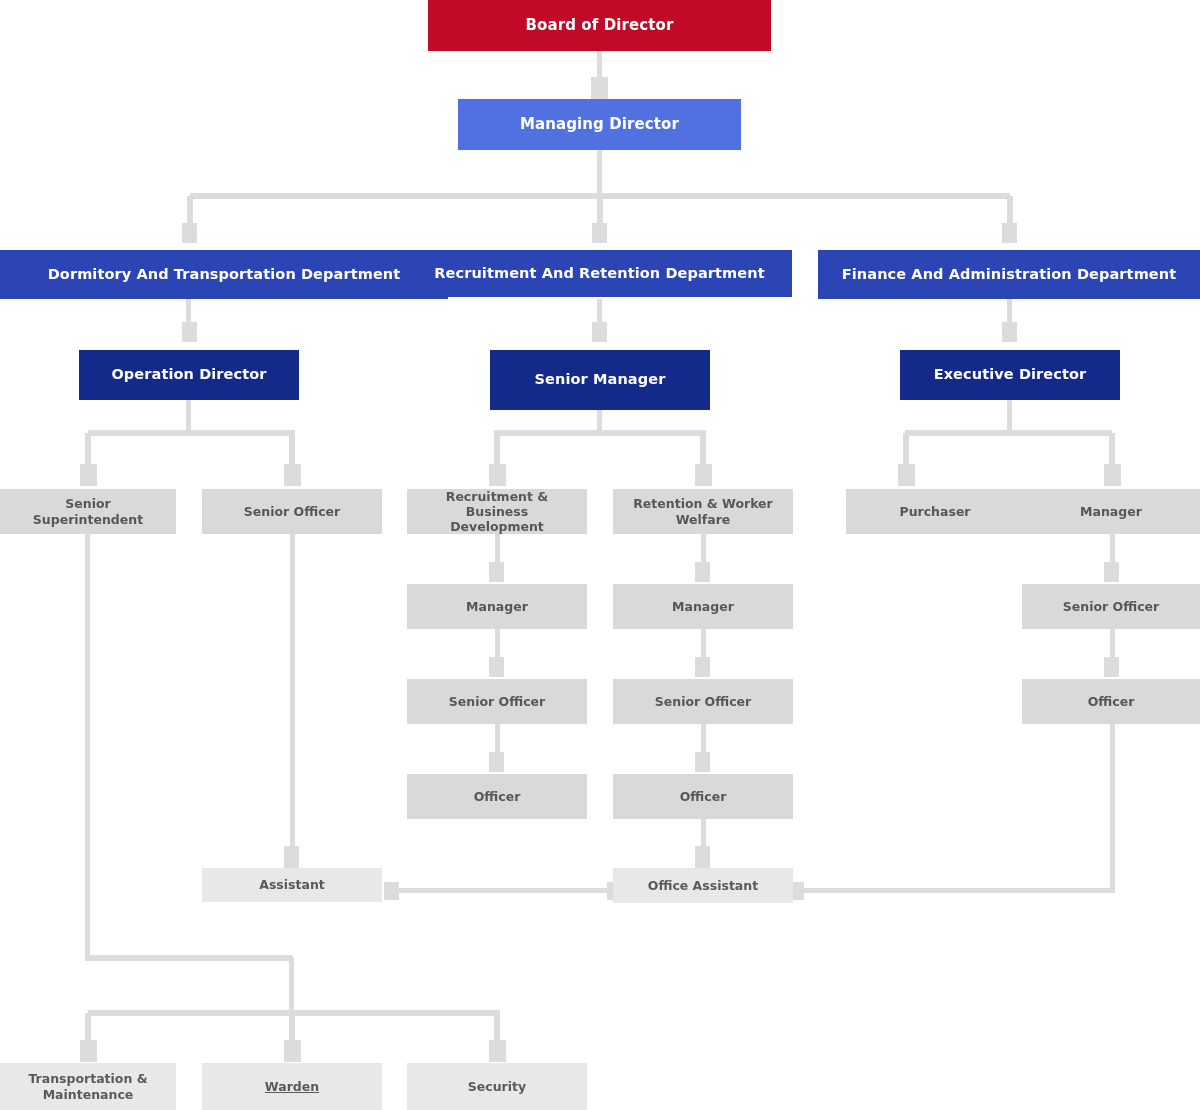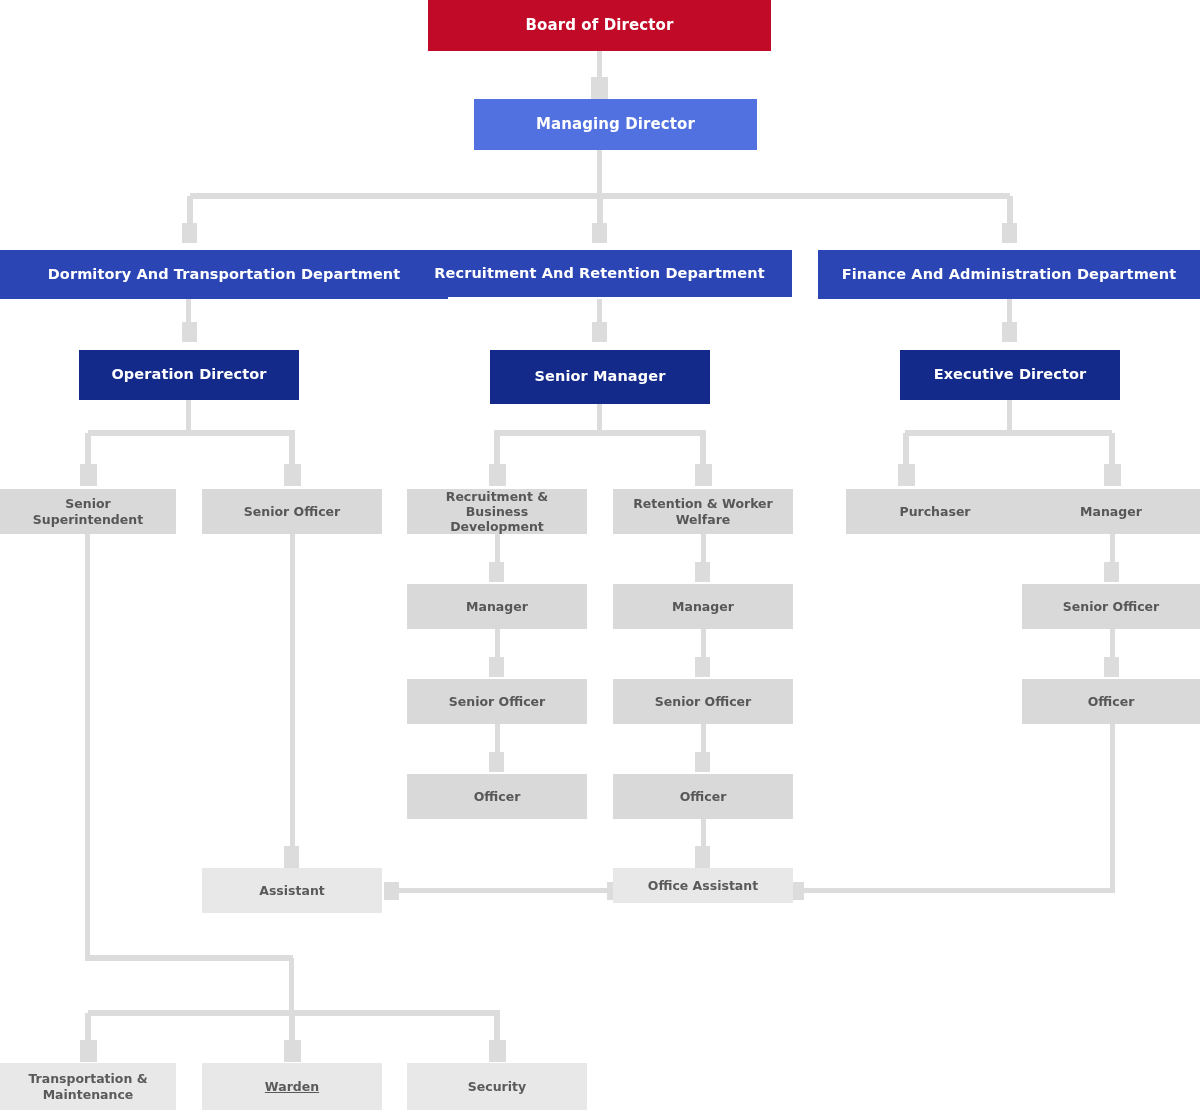--- a/index.html
+++ b/index.html
@@ -161,36 +161,36 @@
       <div style="position: absolute; left: 489px; top: 1040px; width: 17px; height: 22px; background: rgb(220, 220, 220);"></div>
       <div style="position: absolute; left: 384px; top: 882px; width: 15px; height: 18px; background: rgb(220, 220, 220);"></div>
       <div style="position: absolute; left: 607px; top: 882px; width: 15px; height: 18px; background: rgb(220, 220, 220);"></div>
       <div style="position: absolute; left: 789px; top: 882px; width: 15px; height: 18px; background: rgb(220, 220, 220);"></div>
     </div>
 
   <div id="node-layer">
       <div class="node tier-board" style="left: 428px; top: 0px; width: 343px; height: 51px;">
         <span class="node-label">Board of Director</span>
       </div>
-      <div class="node tier-md" style="left: 458px; top: 99px; width: 283px; height: 51px; margin-left: 16px;">
+      <div class="node tier-md" style="left: 458px; top: 99px; width: 283px; height: 51px;">
         <span class="node-label">Managing Director</span>
       </div>
       <div class="node tier-dept" style="left: 0px; top: 250px; width: 448px; height: 49px;">
         <span class="node-label">Dormitory And Transportation Department</span>
       </div>
       <div class="node tier-dept" style="left: 407px; top: 250px; width: 385px; height: 47px;">
         <span class="node-label">Recruitment And Retention Department</span>
       </div>
       <div class="node tier-dept" style="left: 818px; top: 250px; width: 382px; height: 49px;">
         <span class="node-label">Finance And Administration Department</span>
       </div>
       <div class="node tier-director" style="left: 79px; top: 350px; width: 220px; height: 50px;">
         <span class="node-label">Operation Director</span>
       </div>
-      <div class="node tier-director" style="left: 490px; top: 350px; width: 220px; height: 54px;">
+      <div class="node tier-director" style="left: 490px; top: 350px; width: 220px; height: 60px;">
         <span class="node-label">Senior Manager</span>
       </div>
       <div class="node tier-director" style="left: 900px; top: 350px; width: 220px; height: 50px;">
         <span class="node-label">Executive Director</span>
       </div>
       <div class="node tier-staff" style="left: 0px; top: 489px; width: 176px; height: 45px;">
         <span class="node-label">Senior Superintendent</span>
       </div>
       <div class="node tier-staff" style="left: 202px; top: 489px; width: 180px; height: 45px;">
         <span class="node-label">Senior Officer</span>
@@ -226,21 +226,21 @@
       </div>
       <div class="node tier-staff" style="left: 1022px; top: 679px; width: 178px; height: 45px;">
         <span class="node-label">Officer</span>
       </div>
       <div class="node tier-staff" style="left: 407px; top: 774px; width: 180px; height: 45px;">
         <span class="node-label">Officer</span>
       </div>
       <div class="node tier-staff" style="left: 613px; top: 774px; width: 180px; height: 45px;">
         <span class="node-label">Officer</span>
       </div>
-      <div class="node tier-leaf" style="left: 202px; top: 868px; width: 180px; height: 45px;">
+      <div class="node tier-leaf" style="left: 202px; top: 868px; width: 180px; height: 34px;">
         <span class="node-label">Assistant</span>
       </div>
       <div class="node tier-leaf" style="left: 613px; top: 868px; width: 180px; height: 35px;">
         <span class="node-label">Office Assistant</span>
       </div>
       <div class="node tier-leaf" style="left: 0px; top: 1063px; width: 176px; height: 47px;">
         <span class="node-label">Transportation &amp;
 Maintenance</span>
       </div>
       <div class="node tier-leaf" style="left: 202px; top: 1063px; width: 180px; height: 47px; text-decoration: underline;">

